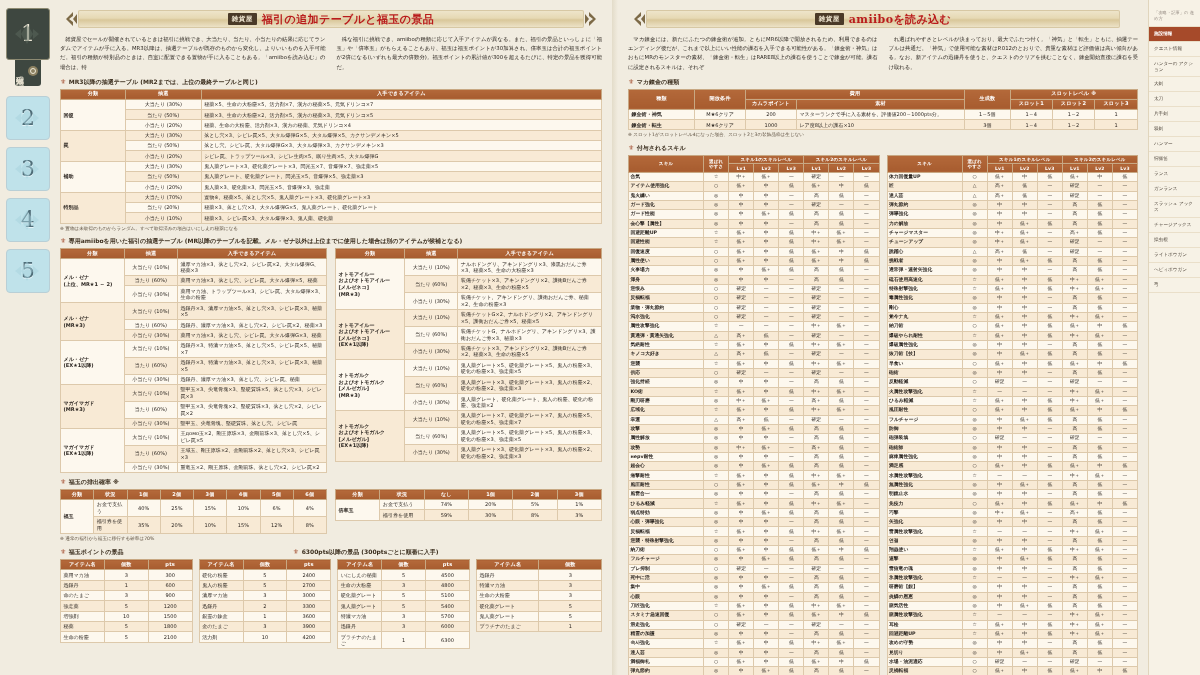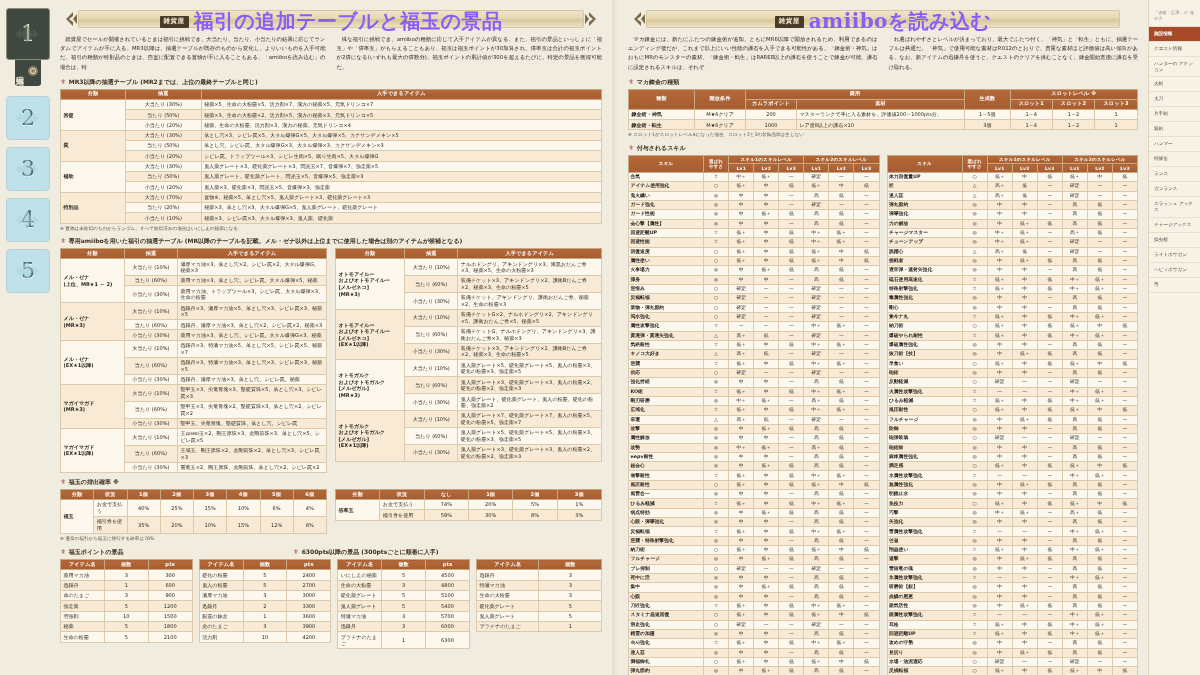--- a/index.html
+++ b/index.html
@@ -59,40 +59,40 @@
   
   .page { padding:8px 10px 0 4px; position:relative; }
   .page.left  { width:556px; flex:0 0 556px; }
   .page.right { width:530px; flex:0 0 530px; padding-left:10px; }
 
   .gutter { width:6px; flex:0 0 6px; background:linear-gradient(90deg,#e3dcc9,#f1ece0); }
 
   
   .banner {
     position:relative; height:22px; margin-bottom:5px;
-    display:flex; align-items:flex-start; justify-content:center;
+    display:flex; align-items:center; justify-content:center;
   }
   .banner .bar {
     position:absolute; left:18px; right:18px; top:2px; bottom:2px;
     background:linear-gradient(180deg,#efe6cd 0%,#e6d9b4 45%,#d9c79a 55%,#efe6cd 100%);
     border-top:1px solid #cbb versus; border-radius:2px;
     box-shadow:inset 0 0 0 1px #d7c8a4;
   }
   .banner .orn { position:absolute; top:3px; width:16px; height:16px; color:#7d6a47; }
   .banner .orn.l { left:2px; }
   .banner .orn.r { right:2px; }
   .banner .inner { position:relative; display:flex; align-items:center; gap:5px; z-index:2; }
   .cat-badge {
     background:#4a3a28; color:#f3ead4; font-size:6.5px;
     padding:1.5px 4px; border-radius:1px; letter-spacing:.5px;
     font-weight:bold;
   }
   .banner-title {
     font-family:"DejaVu Serif","Liberation Serif",serif;
-    font-size:20px; color:#8b5cf6; letter-spacing:.4px; font-weight:bold;
+    font-size:11px; color:#b91c1c; letter-spacing:.4px; font-weight:bold;
     white-space:nowrap;
   }
 
   
   .body-cols { display:flex; gap:11px; margin-bottom:6px; }
   .body-cols p {
     flex:1; font-size:5.35px; line-height:1.72; text-align:justify;
     text-indent:1em; color:#241e18;
   }
 

